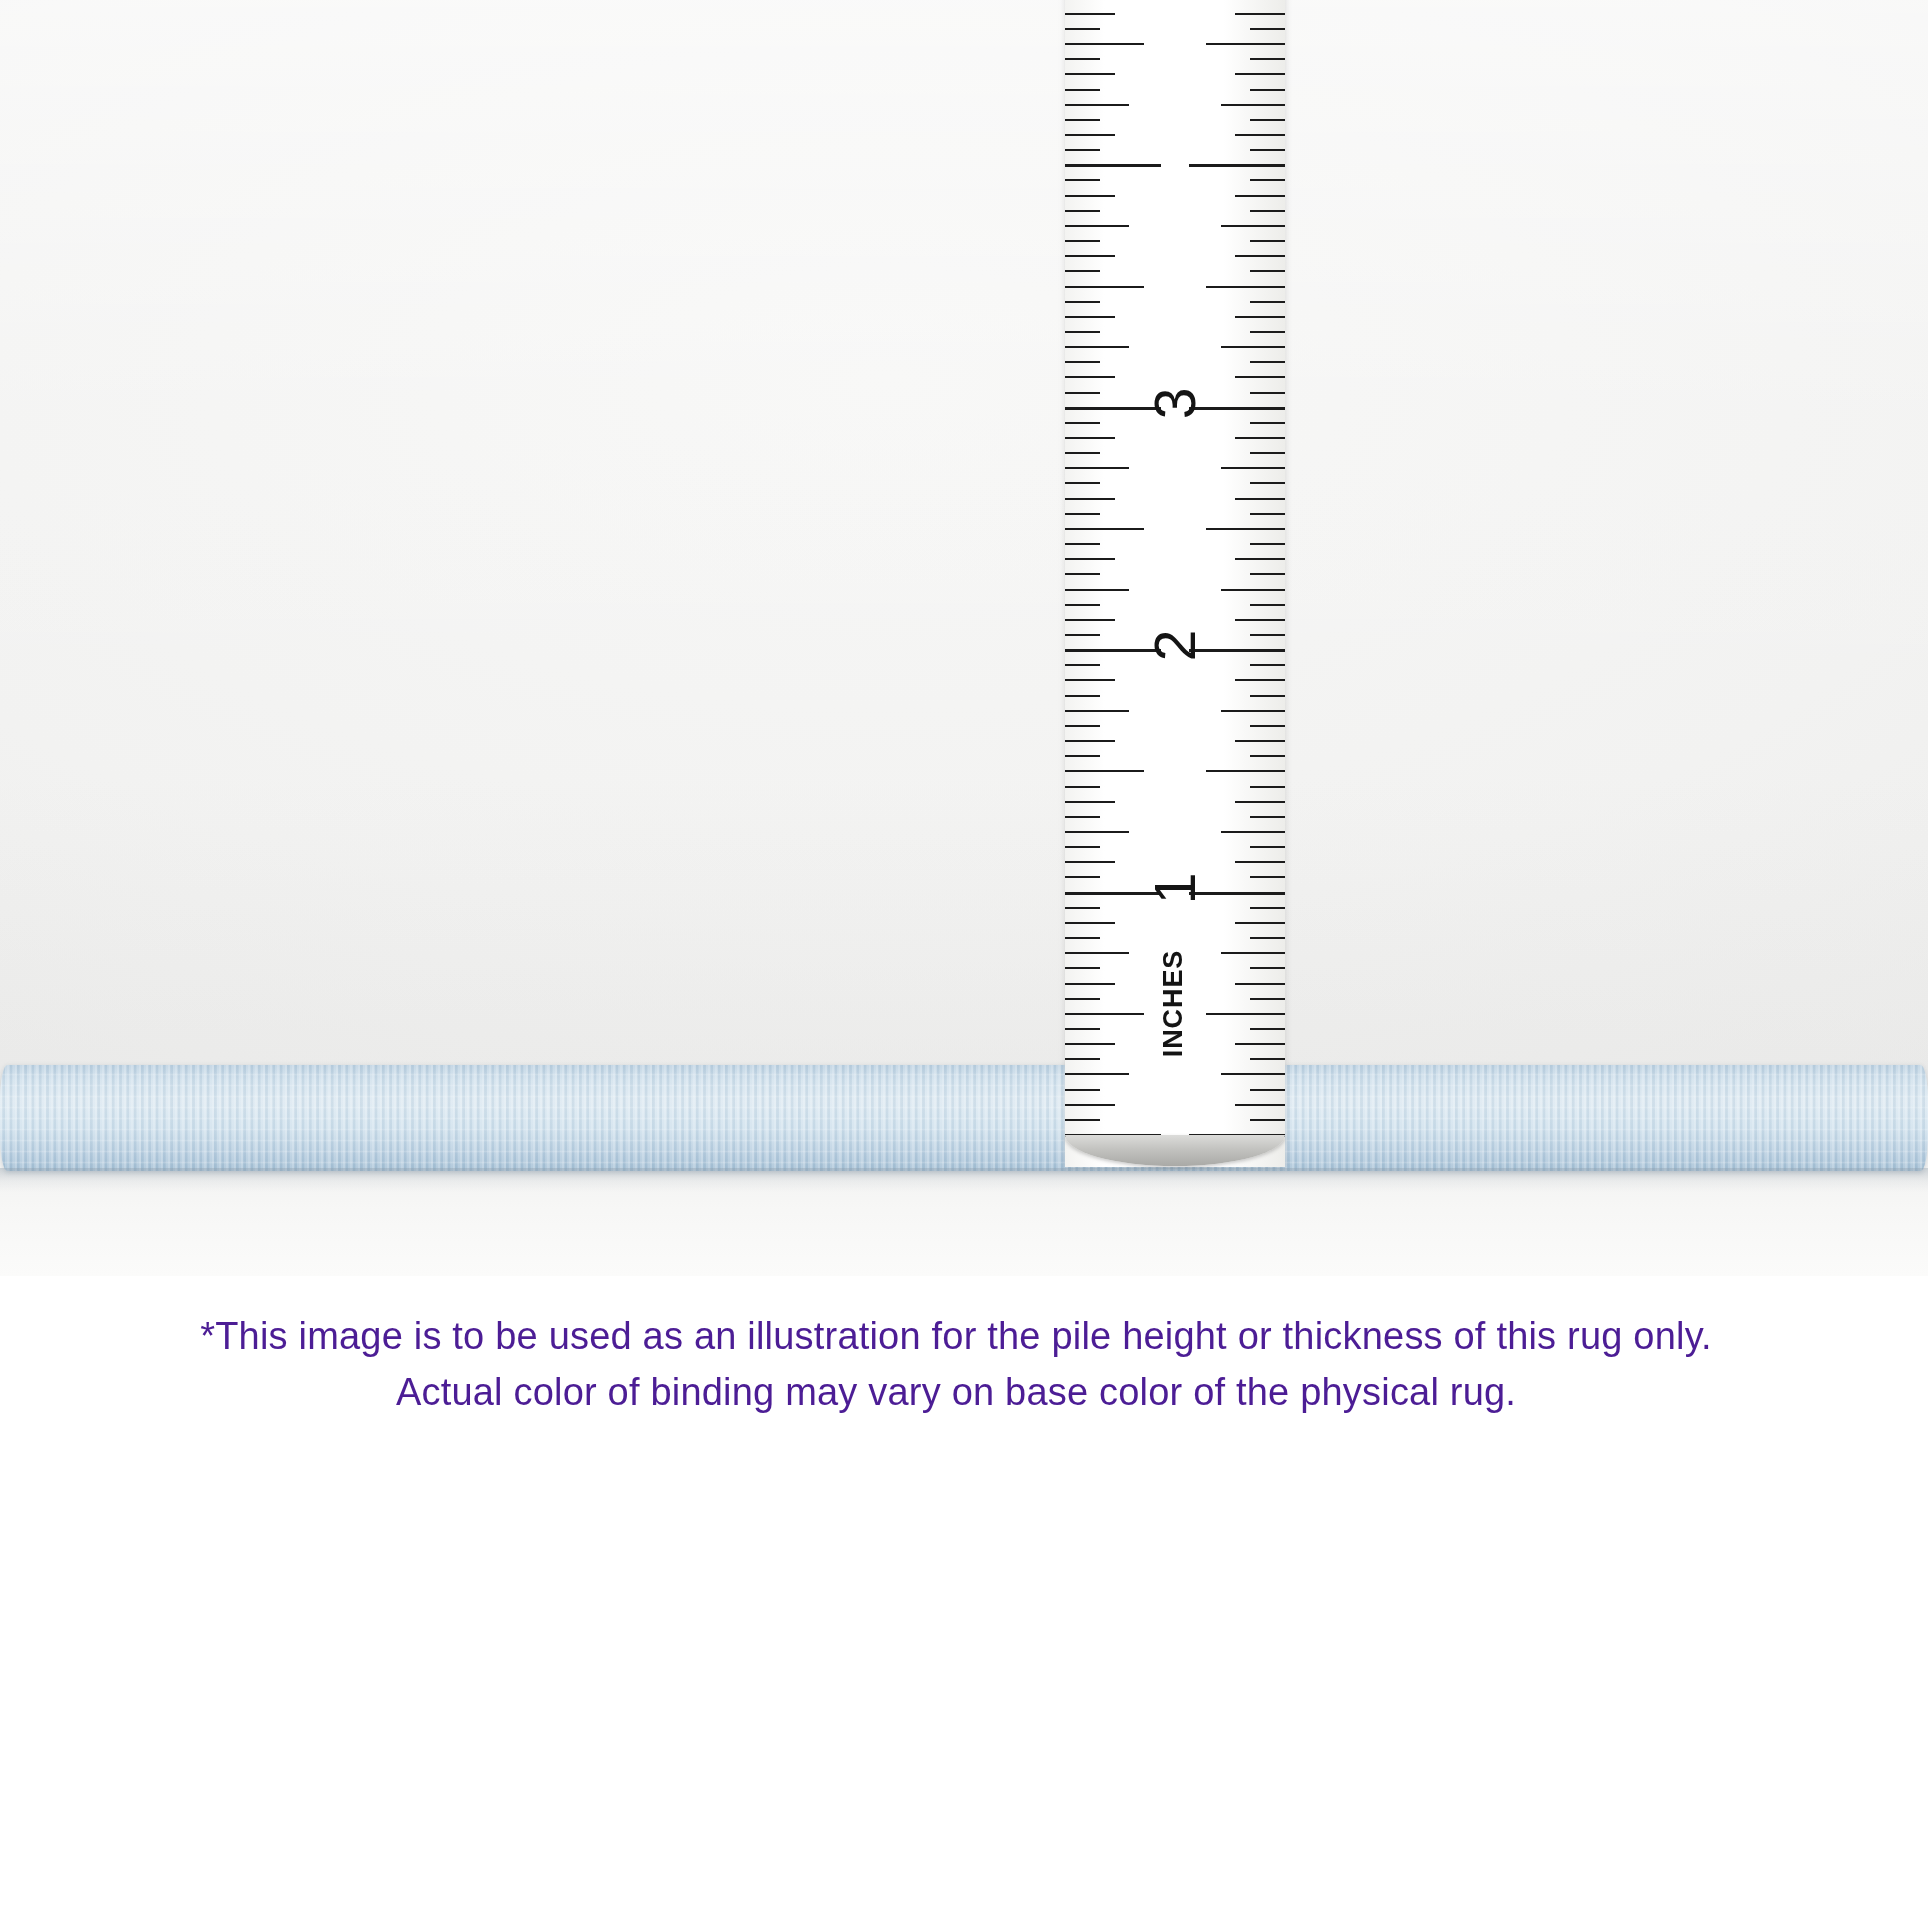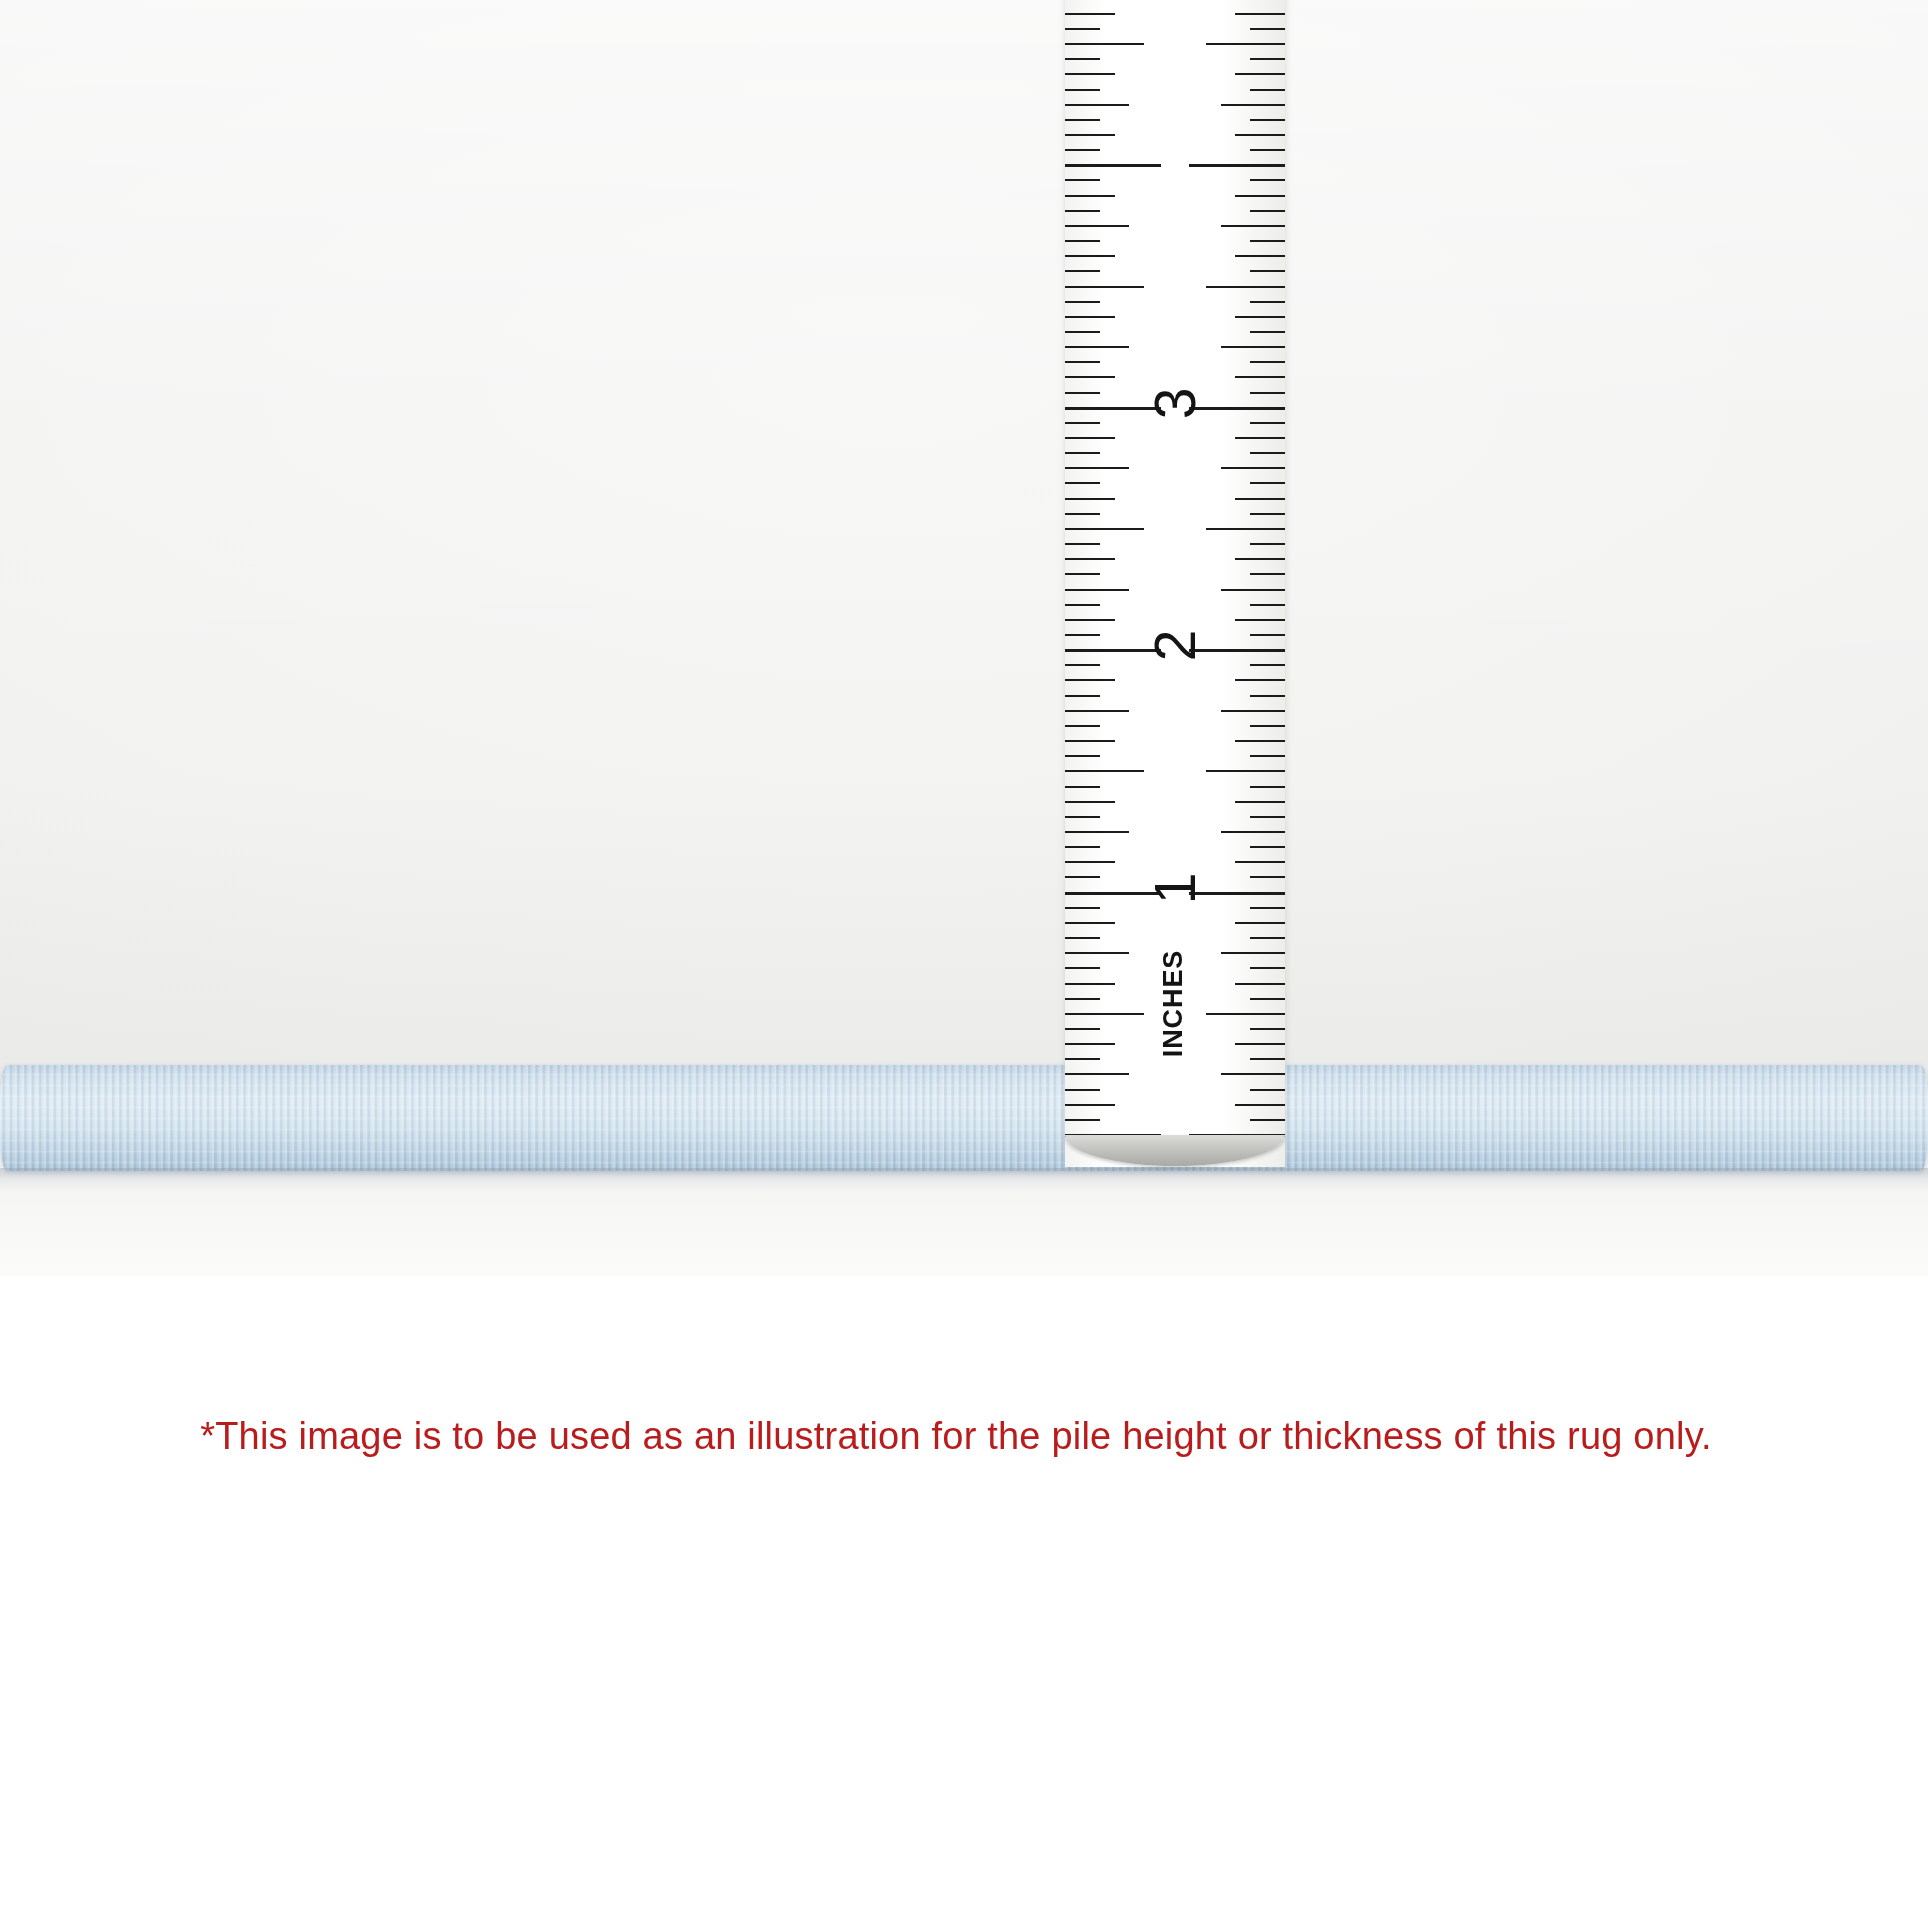--- a/index.html
+++ b/index.html
@@ -172,24 +172,24 @@
     color: #141414;
     transform: rotate(-90deg);
     transform-origin: 50% 50%;
     white-space: nowrap;
   }
 
   
   .caption {
     position: absolute;
     left: 0;
-    top: 1408px;
+    top: 1308px;
     width: 1912px;
     text-align: center;
-    color: #b91c1c;
+    color: #4c1d95;
     font-family: "Liberation Sans", sans-serif;
     font-size: 38px;
     line-height: 1.48;
     letter-spacing: 0.2px;
   }
   .caption .line { display: block; }
 </style>
 </head>
 <body>
 
@@ -362,16 +362,17 @@
           <div class="num" style="left: 81px; top: 393px; width: 59px; text-align: center;">3</div>
           <div class="inches-label" style="left: 44px; top: 1006px; width: 129px; text-align: center;">INCHES</div>
         </div>
     </div>
     <div class="ruler-tip"></div>
 
   </div>
 
   <div class="caption">
     <span class="line">*This image is to be used as an illustration for the pile height or thickness of this rug only.</span>
+    <span class="line">Actual color of binding may vary on base color of the physical rug.</span>
   </div>
 
 </div>
 
 
 </body></html>

